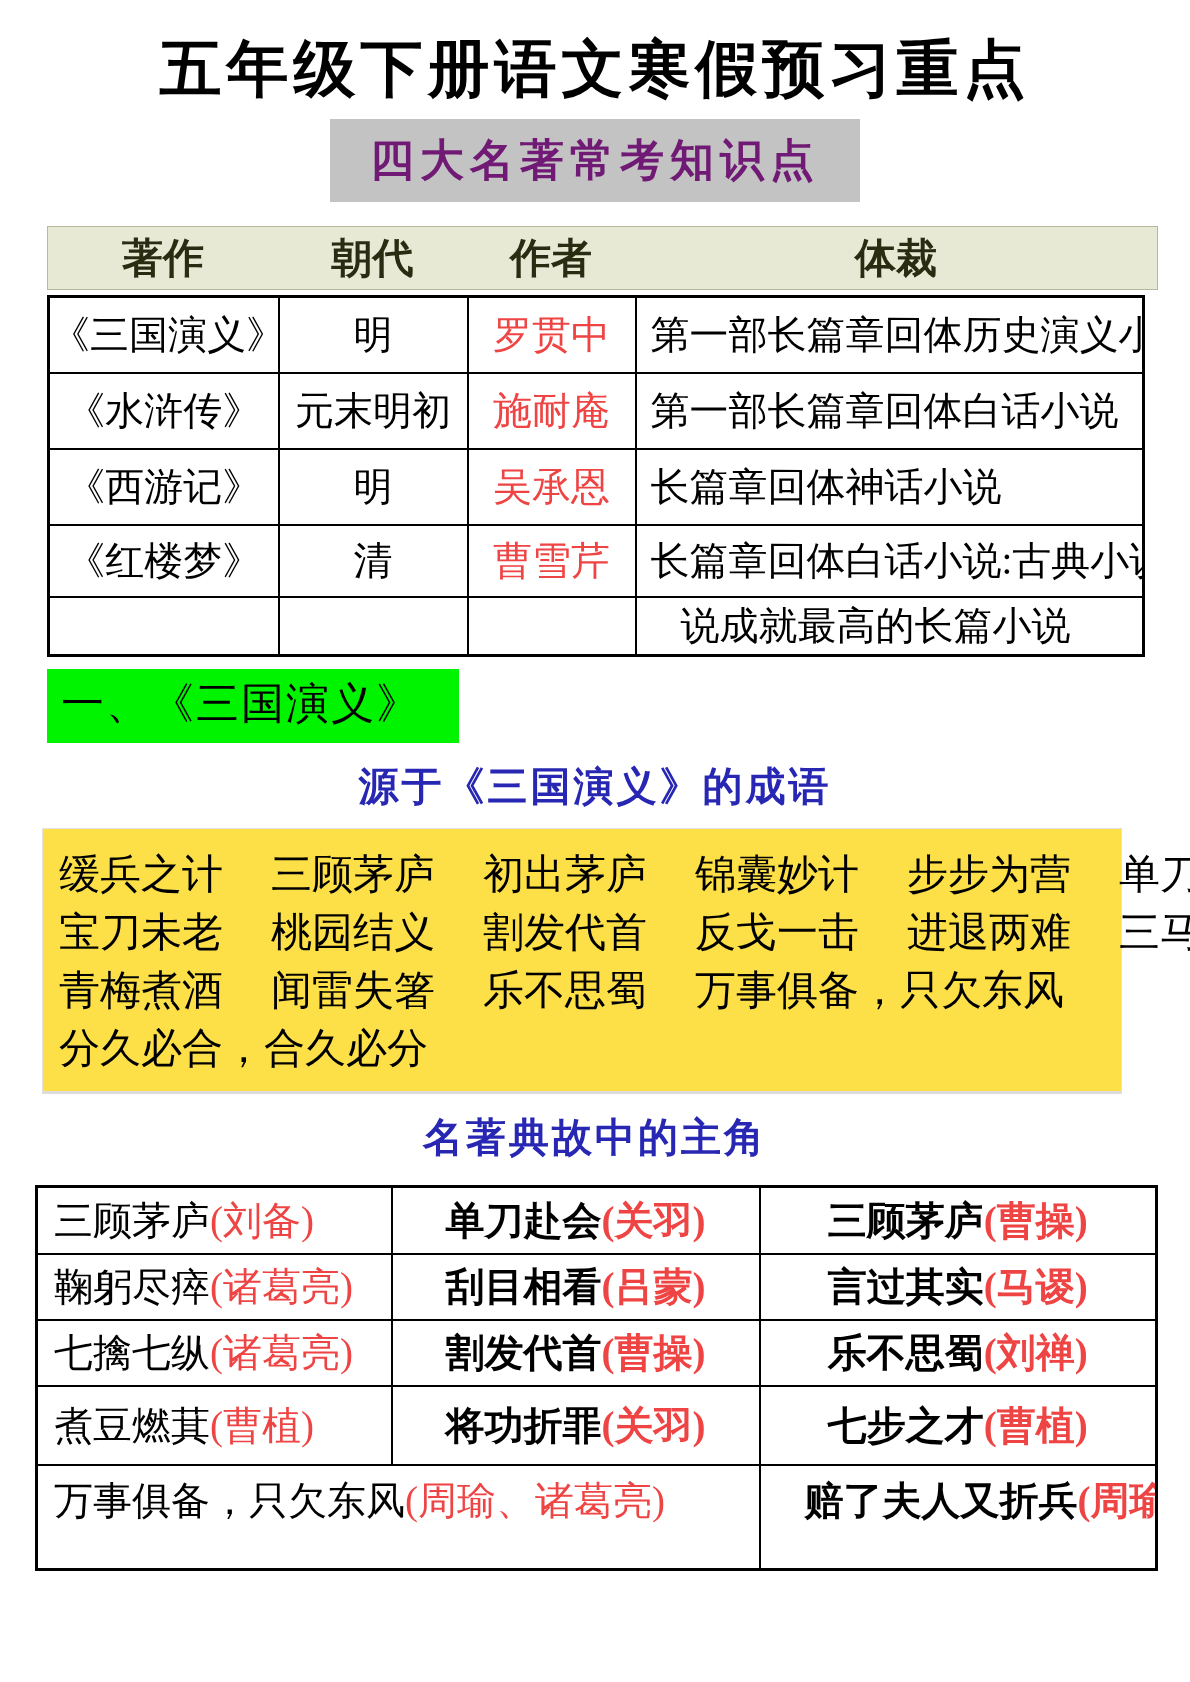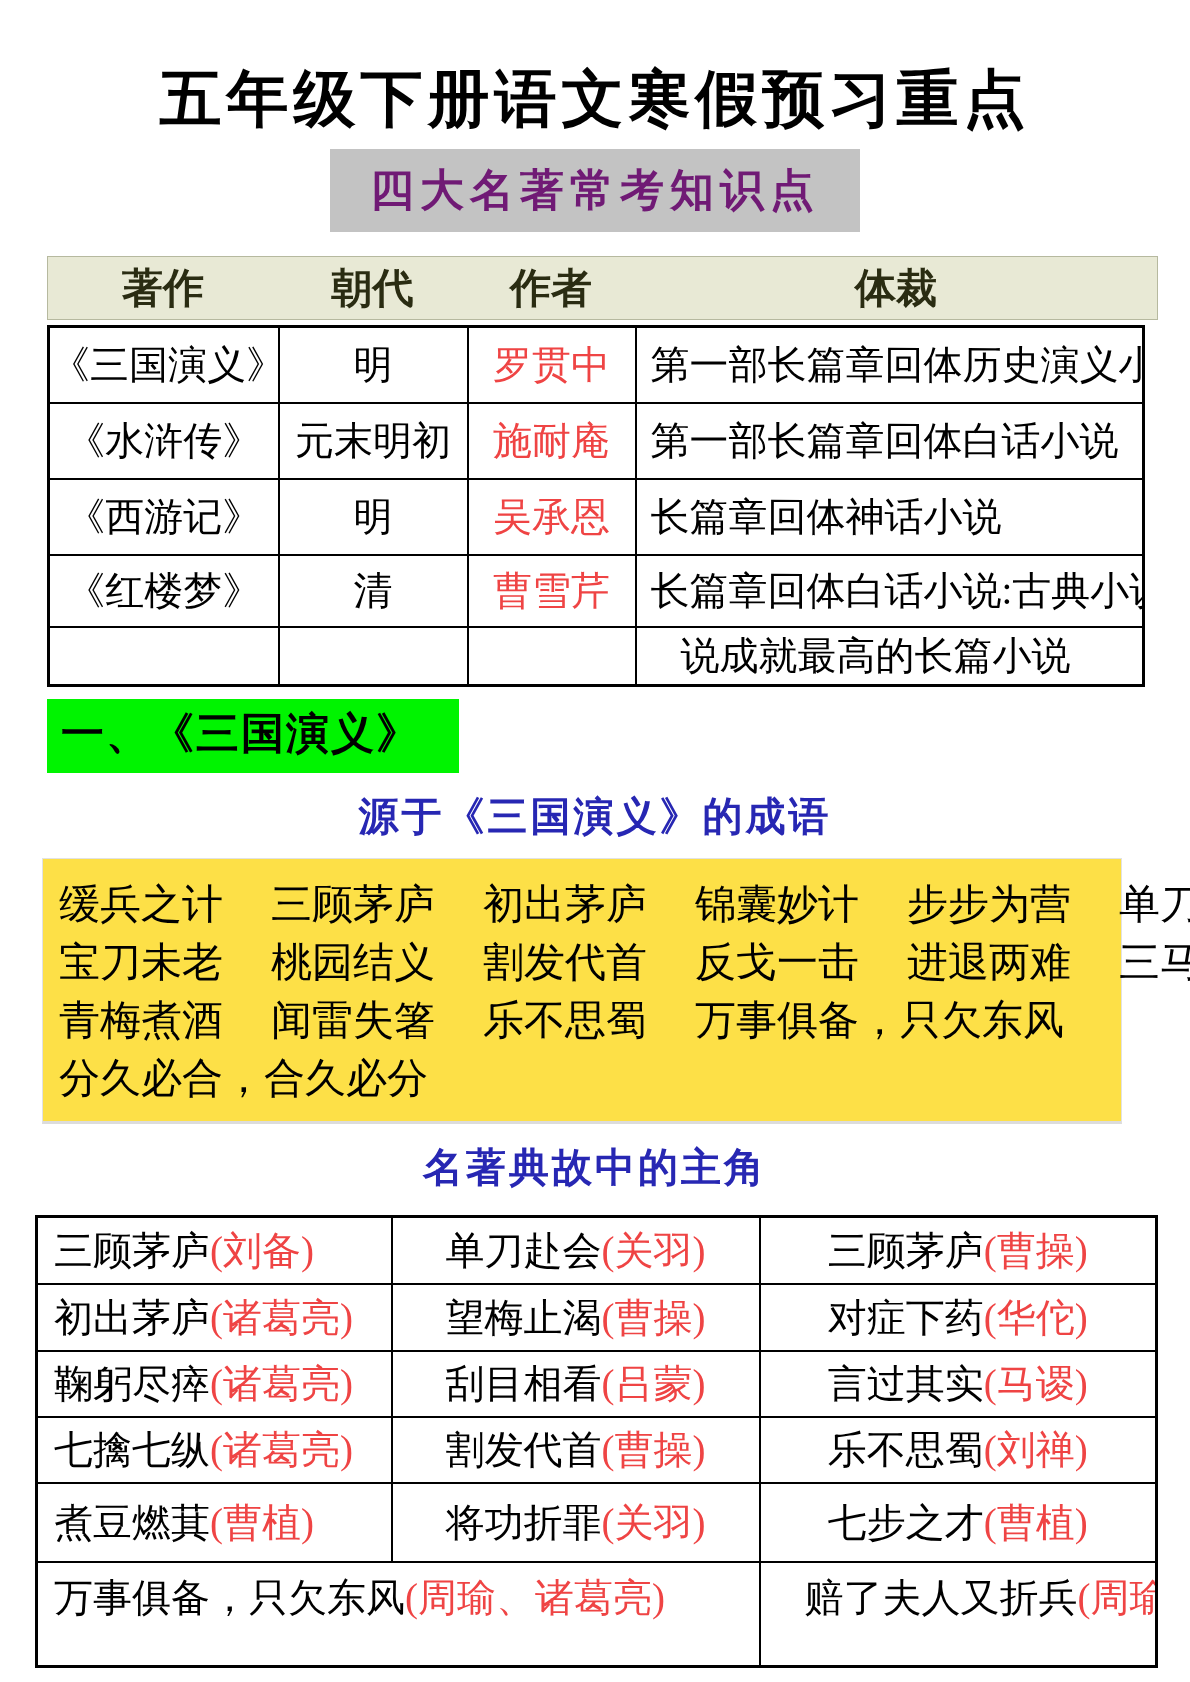--- a/index.html
+++ b/index.html
@@ -1,21 +1,21 @@
 <!DOCTYPE html>
 <html><head>
 <meta charset="utf-8">
 <style>
   html,body{margin:0;padding:0;}
   body{
     width:1190px;height:1682px;background:#ffffff;overflow:hidden;
     font-family:"Liberation Serif","DejaVu Serif",serif;color:#000;
   }
   .page-title{
-    margin:64px 0 0;text-align:center;font-size:62px;font-weight:900;
+    margin:34px 0 0;text-align:center;font-size:62px;font-weight:900;
     letter-spacing:5px;line-height:1.15;color:#000;
   }
   .subtitle-wrap{text-align:center;margin-top:14px;}
   .subtitle{
     display:inline-block;background:#c3c3c3;color:#701a75;
     font-size:44px;font-weight:bold;padding:12px 40px;letter-spacing:6px;
   }
   
   .t1{margin:24px 0 0 47px;width:1111px;}
   .t1-header{
@@ -29,38 +29,38 @@
   .t1-body td{border:2px solid #000;text-align:center;overflow:hidden;white-space:nowrap;}
   .t1-body td.genre{text-align:left;padding-left:14px;}
   .t1-body tr.r1 td,.t1-body tr.r2 td,.t1-body tr.r3 td{height:72px;}
   .t1-body tr.r4 td{height:68px;}
   .t1-body tr.r5 td{height:54px;}
   .t1-body tr.r5 td.genre{padding-left:44px;}
   .red{color:#ef4444;}
   
   .sec-label{
     display:inline-block;margin:12px 0 0 47px;background:#00f400;
-    font-size:43px;font-weight:bold;padding:6px 38px 10px 14px;letter-spacing:2px;
+    font-size:43px;font-weight:normal;padding:6px 38px 10px 14px;letter-spacing:2px;
   }
   .blue-h{
     text-align:center;color:#2727b3;font-size:40px;font-weight:bold;
     margin-top:16px;letter-spacing:3px;
   }
   
   .idioms{
     margin:14px 0 0 42px;width:1062px;background:#fde047;
     border:1px solid #e2e2e2;border-bottom:3px solid #dcdcdc;
     padding:16px 0 14px 16px;font-size:41px;
   }
   .idiom-line{display:flex;gap:48px;line-height:58px;white-space:nowrap;}
   
   .t2{margin:20px 0 0 35px;width:1123px;font-size:39px;border:3px solid #000;}
   .t2 td{border:2px solid #000;overflow:hidden;white-space:nowrap;}
   .t2 td.c1{padding-left:16px;text-align:left;}
-  .t2 td.c2,.t2 td.c3{text-align:center;}
+  .t2 td.c2,.t2 td.c3{text-align:center;font-weight:bold;}
   .t2 tr.p1 td,.t2 tr.p2 td{height:63px;}
   .t2 tr.p3 td,.t2 tr.p4 td{height:62px;}
   .t2 tr.p5 td{height:75px;}
   .t2 tr.p6 td{height:93px;vertical-align:top;padding-top:8px;}
   .t2 tr.p6 td.c3{text-align:left;padding-left:44px;}
 </style>
 </head>
 <body>
 
 <div class="page-title">五年级下册语文寒假预习重点</div>
@@ -159,25 +159,20 @@
       <col style="width:355px">
       <col style="width:368px">
       <col>
     </colgroup>
   <tbody>
       <tr class="p1">
     <td class="c1"><span>三顾茅庐</span><span class="red">(刘备)</span></td>
     <td class="c2"><span>单刀赴会</span><span class="red">(关羽)</span></td>
     <td class="c3"><span>三顾茅庐</span><span class="red">(曹操)</span></td>
   </tr>
-  <tr class="p2">
-    <td class="c1"><span>初出茅庐</span><span class="red">(诸葛亮)</span></td>
-    <td class="c2"><span>望梅止渴</span><span class="red">(曹操)</span></td>
-    <td class="c3"><span>对症下药</span><span class="red">(华佗)</span></td>
-  </tr>
   <tr class="p3">
     <td class="c1"><span>鞠躬尽瘁</span><span class="red">(诸葛亮)</span></td>
     <td class="c2"><span>刮目相看</span><span class="red">(吕蒙)</span></td>
     <td class="c3"><span>言过其实</span><span class="red">(马谡)</span></td>
   </tr>
   <tr class="p4">
     <td class="c1"><span>七擒七纵</span><span class="red">(诸葛亮)</span></td>
     <td class="c2"><span>割发代首</span><span class="red">(曹操)</span></td>
     <td class="c3"><span>乐不思蜀</span><span class="red">(刘禅)</span></td>
   </tr>

